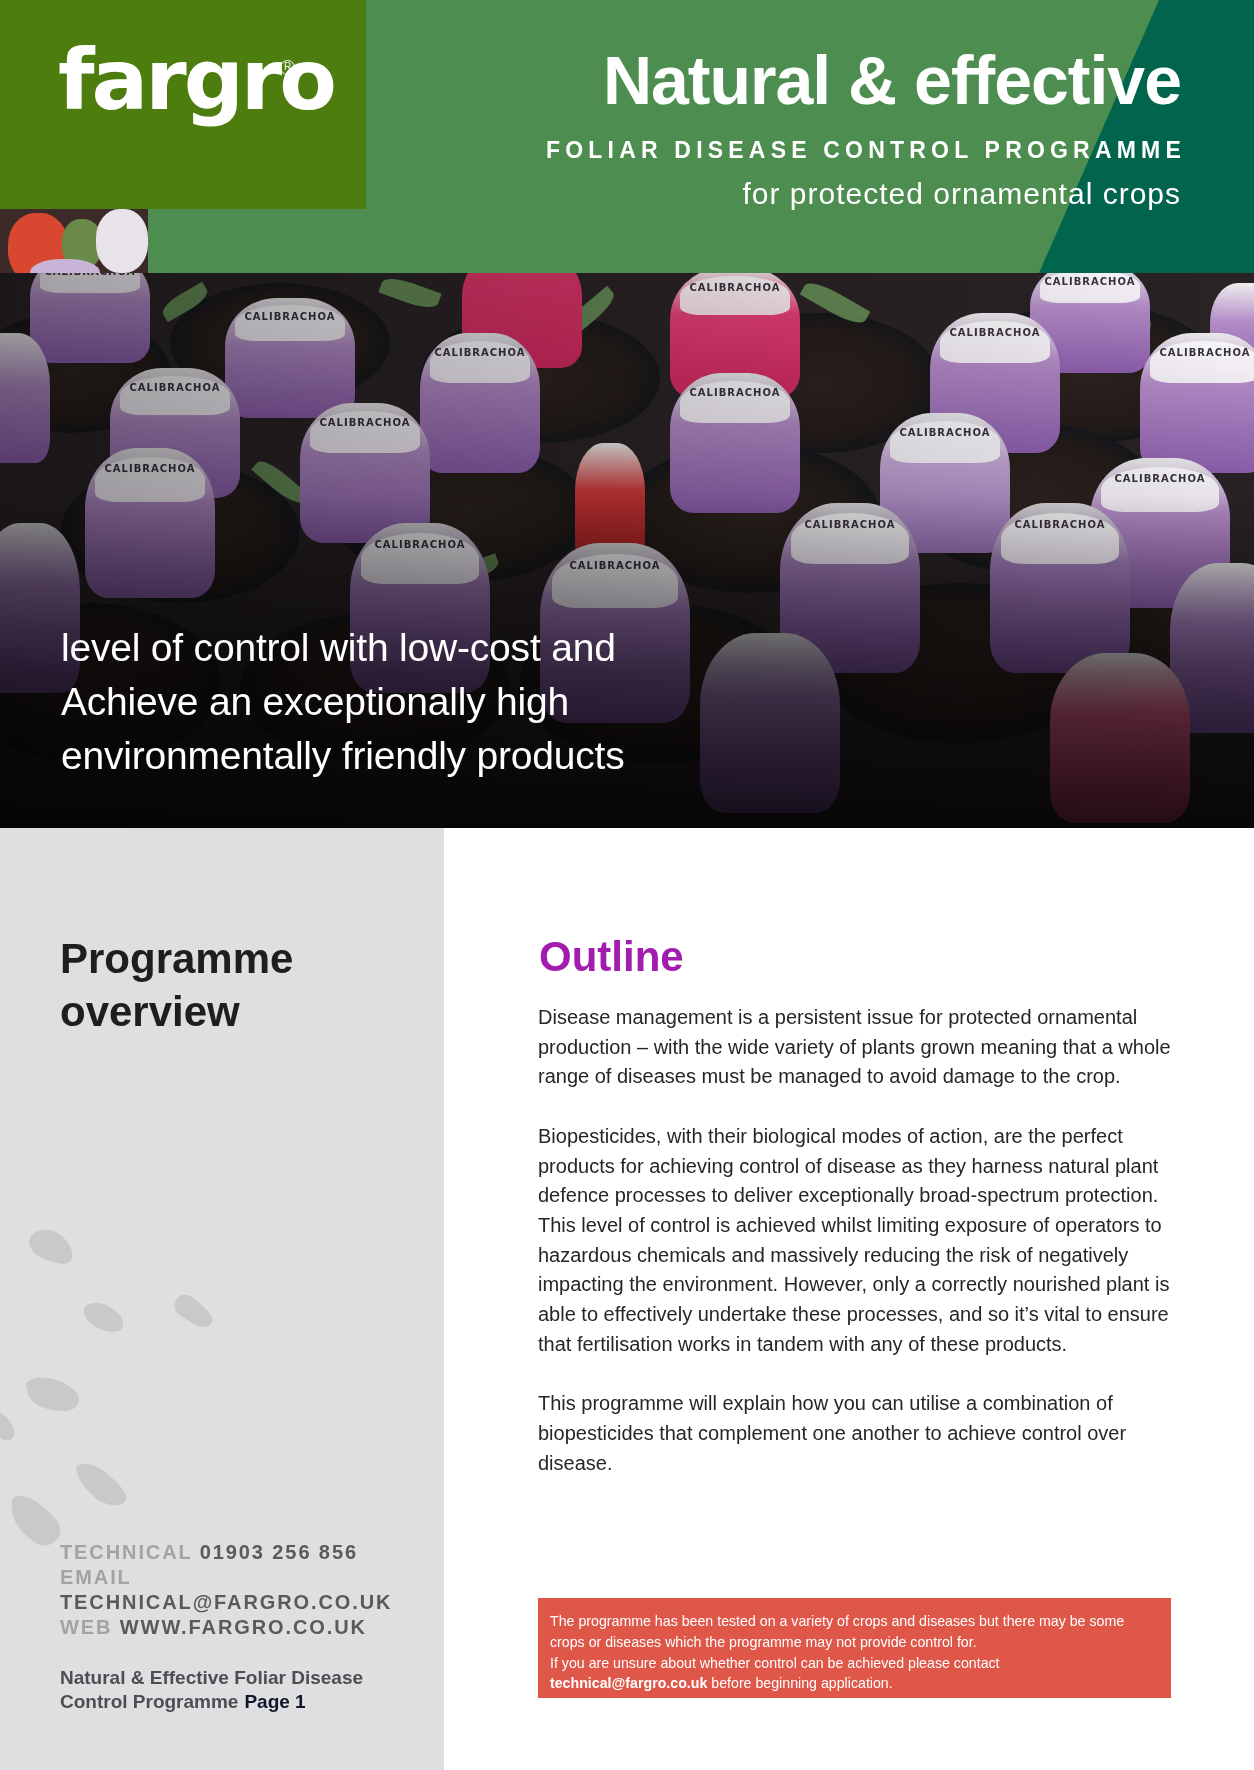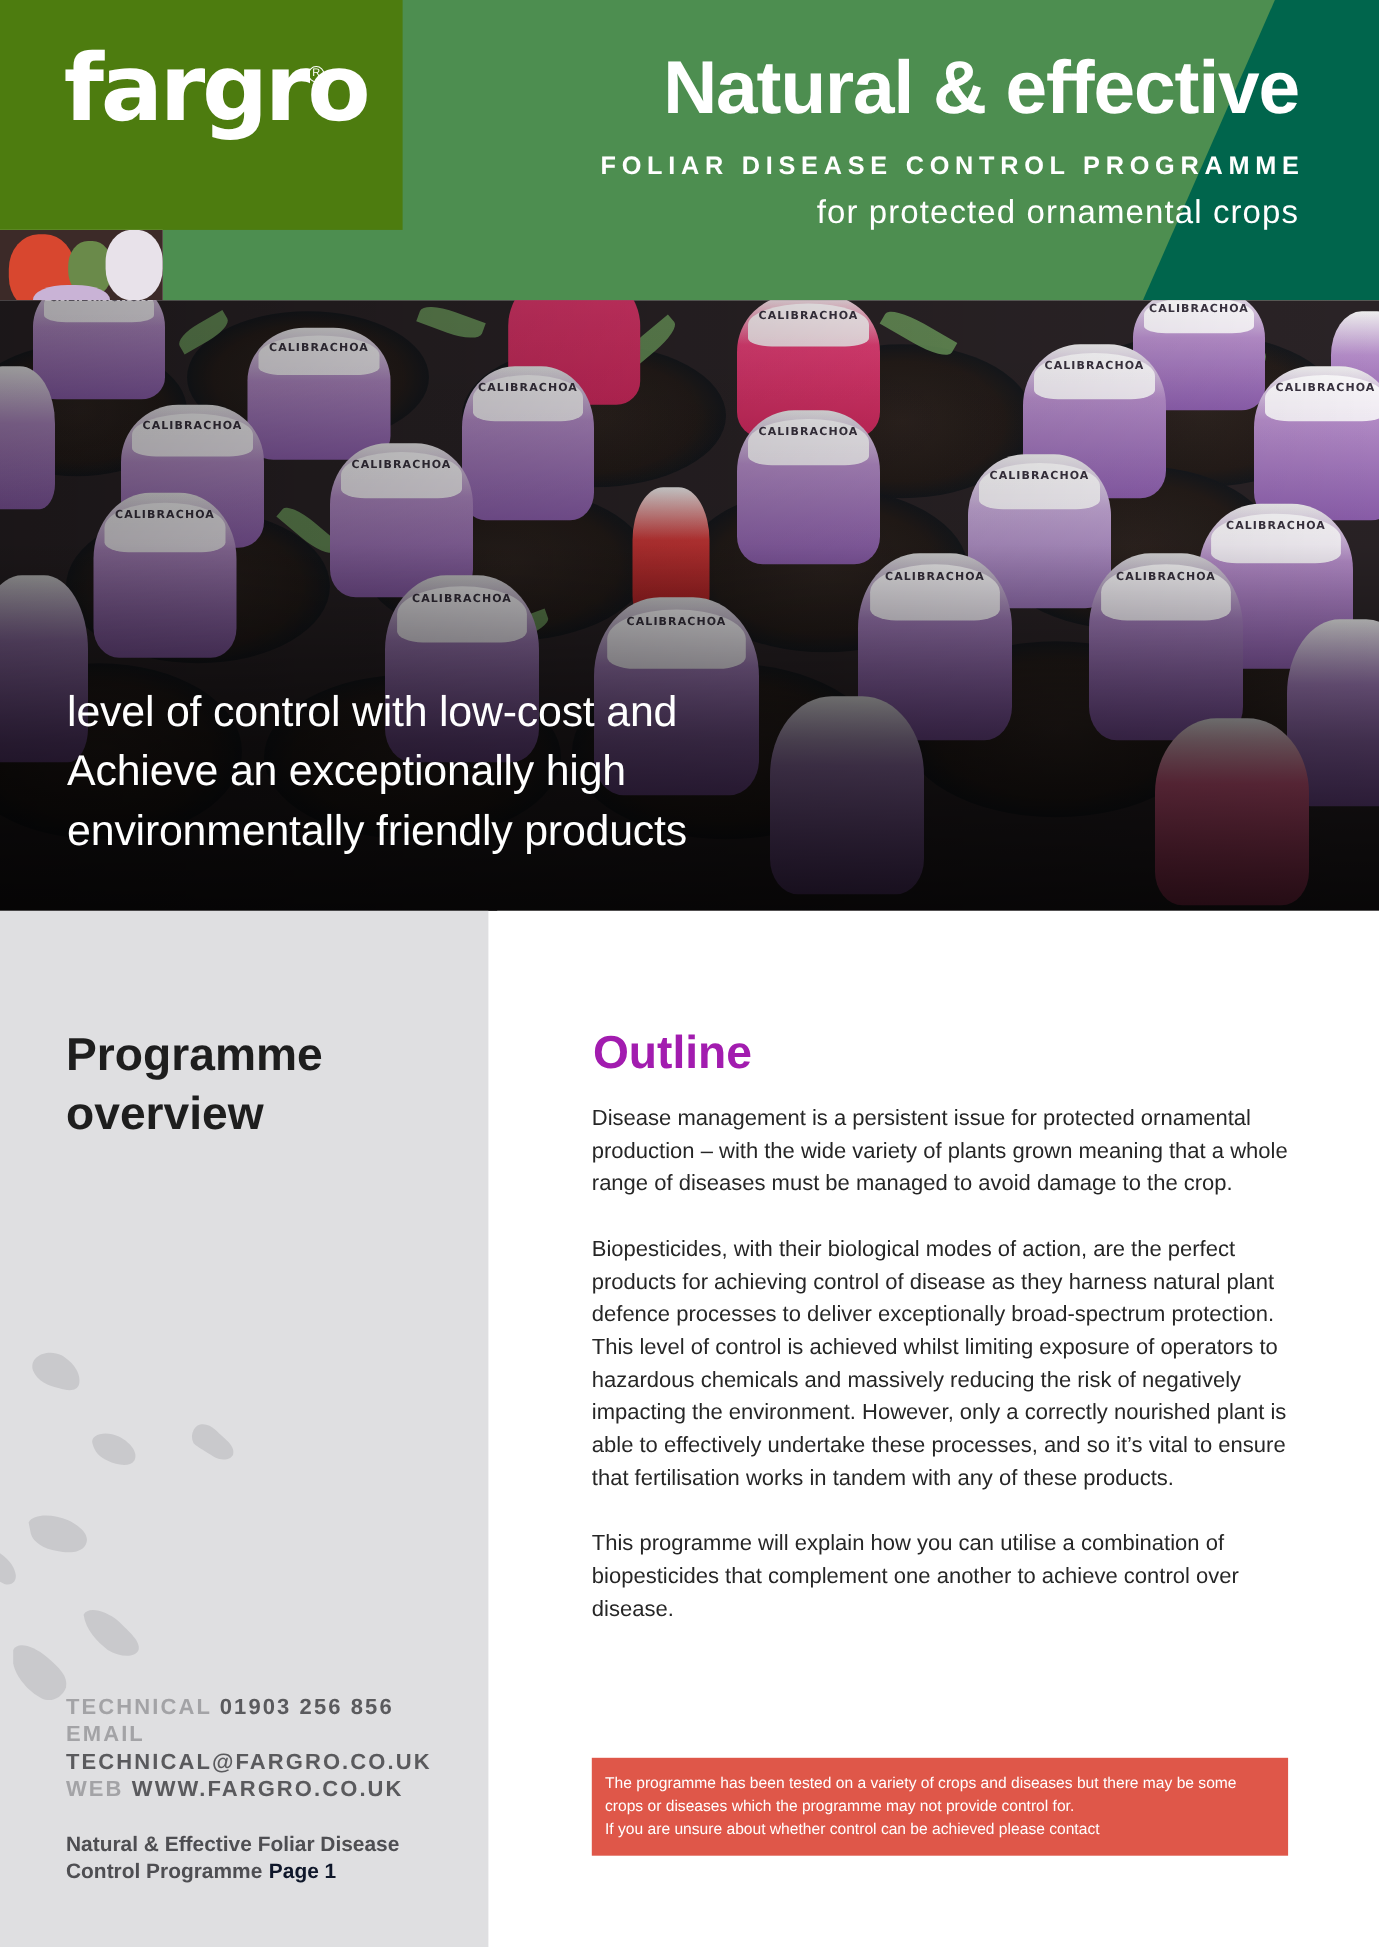--- a/index.html
+++ b/index.html
@@ -114,21 +114,21 @@
     position: absolute; left: 87px; top: 104px;
     font-size: 42px; font-weight: bold; color: #a21caf; line-height: 1.2;
   }
   .main-body {
     position: absolute; left: 86px; top: 175px; width: 640px;
     font-size: 20px; line-height: 29.7px; color: #262626;
   }
   .main-body p { margin-bottom: 29.7px; }
 
   .notice {
-    position: absolute; left: 86px; top: 770px; width: 633px; height: 89px;
+    position: absolute; left: 86px; top: 770px; width: 633px; height: 100px;
     background: #df5749; color: #ffffff;
     font-size: 14.2px; line-height: 20.8px; padding: 13px 12px 0 12px;
   }
   .notice b { font-weight: bold; }
 </style>
 </head>
 <body>
 
 <div class="header-green">
   <div class="diag"></div>
@@ -291,14 +291,15 @@
   <div class="main-title">Outline</div>
   <div class="main-body">
     <p>Disease management is a persistent issue for protected ornamental production – with the wide variety of plants grown meaning that a whole range of diseases must be managed to avoid damage to the crop.</p>
     <p>Biopesticides, with their biological modes of action, are the perfect products for achieving control of disease as they harness natural plant defence processes to deliver exceptionally broad-spectrum protection. This level of control is achieved whilst limiting exposure of operators to hazardous chemicals and massively reducing the risk of negatively impacting the environment. However, only a correctly nourished plant is able to effectively undertake these processes, and so it’s vital to ensure that fertilisation works in tandem with any of these products.</p>
     <p>This programme will explain how you can utilise a combination of biopesticides that complement one another to achieve control over disease.</p>
   </div>
 
   <div class="notice">
     <div>The programme has been tested on a variety of crops and diseases but there may be some crops or diseases which the programme may not provide control for.</div>
     <div>If you are unsure about whether control can be achieved please contact</div>
+    <div><b>technical@fargro.co.uk</b><span> before beginning application.</span></div>
   </div>
 </div>
 
 </body></html>

